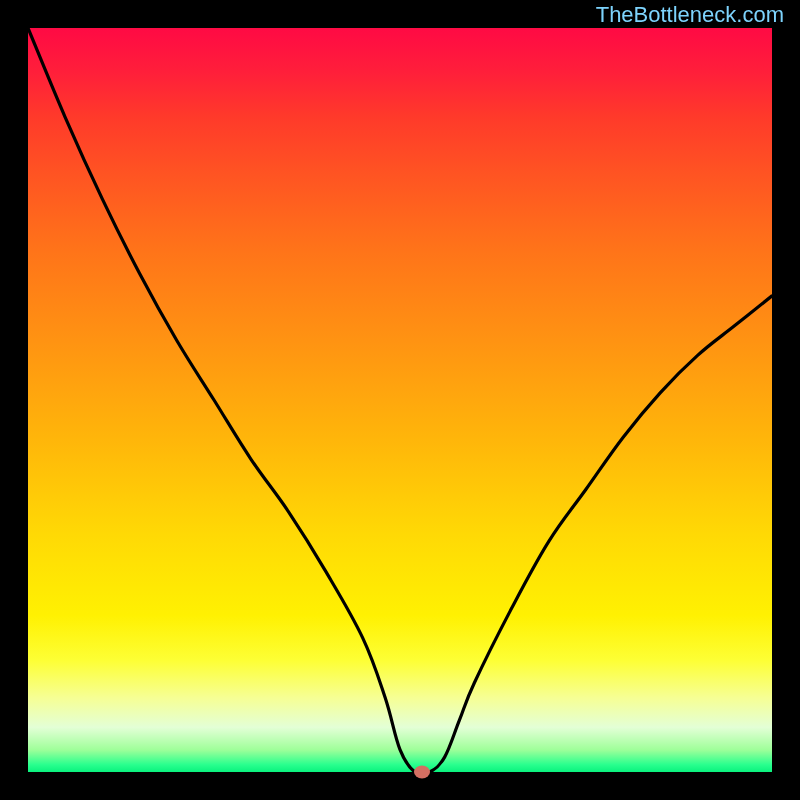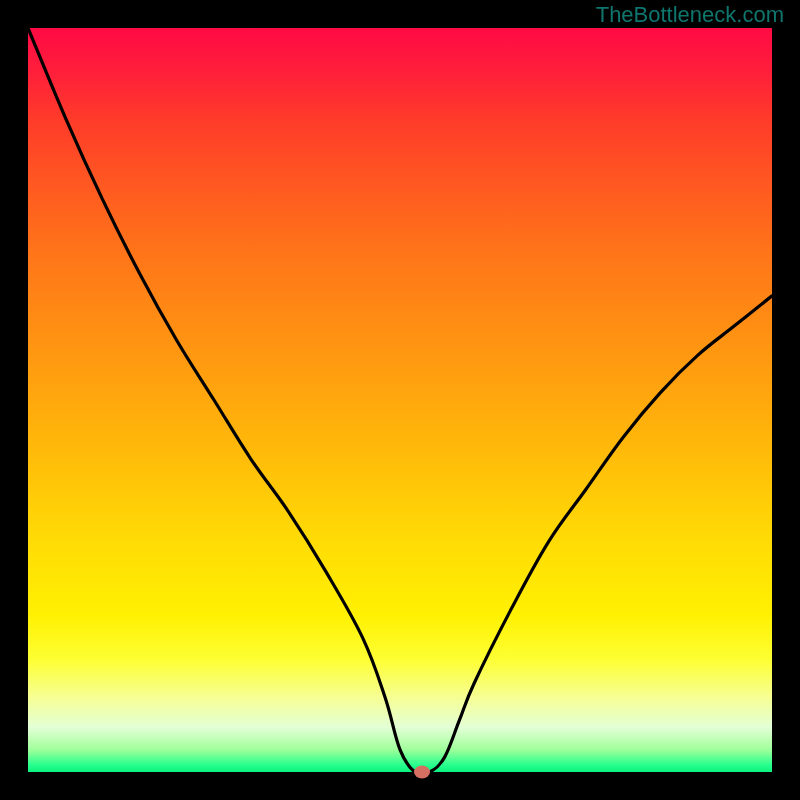--- a/index.html
+++ b/index.html
@@ -46,21 +46,21 @@
     position: absolute;
     top: 0;
     left: 0;
     width: 744px;
     height: 744px;
   }
   .watermark {
     position: absolute;
     top: 2px;
     right: 16px;
-    color: #0f766e;
+    color: #7dd3fc;
     font-family: Arial, Helvetica, sans-serif;
     font-size: 22px;
     font-weight: 500;
     letter-spacing: 0px;
     user-select: none;
   }
   .marker {
     position: absolute;
     width: 16px;
     height: 13px;

